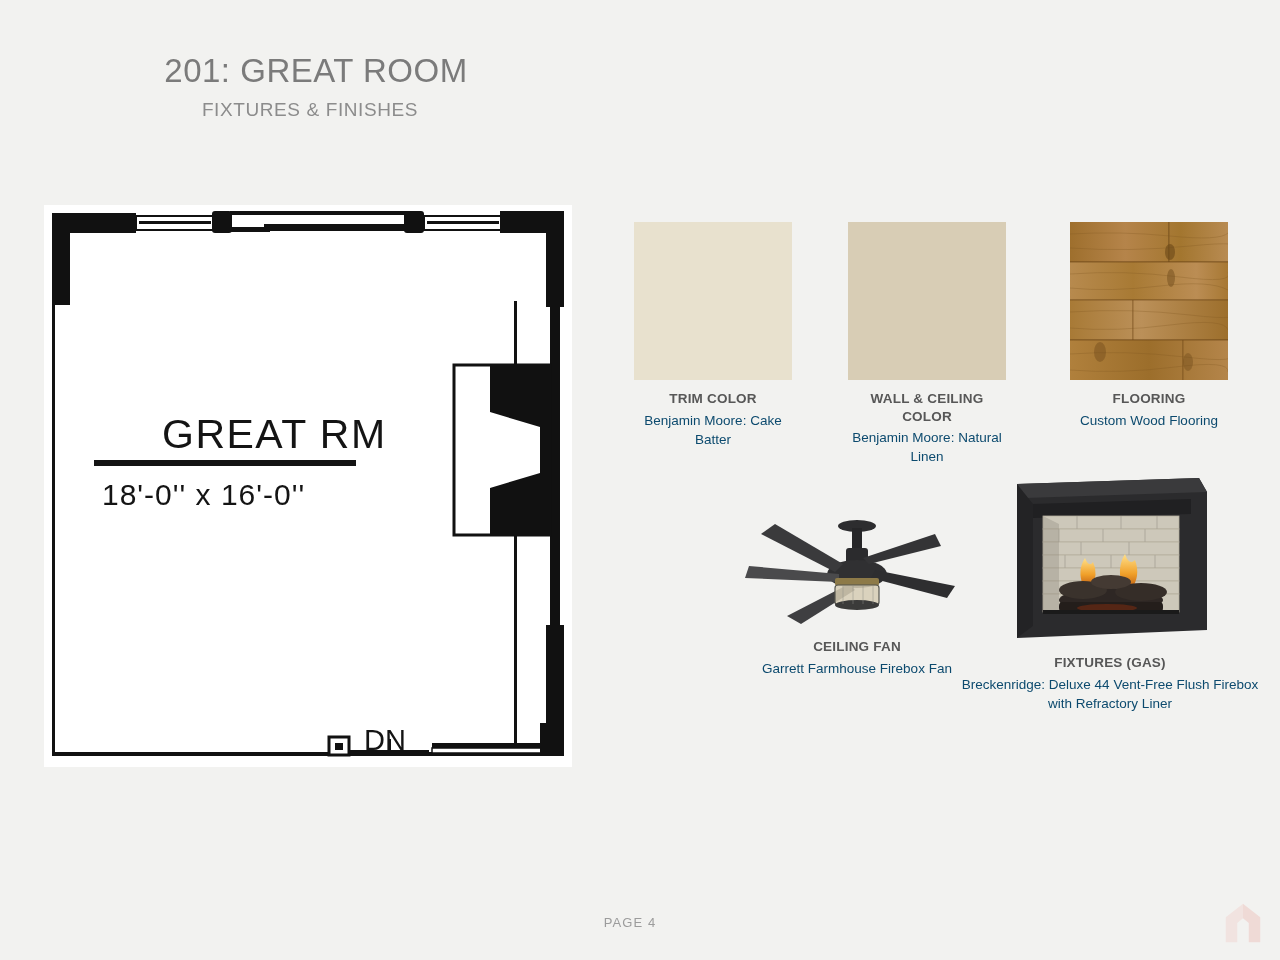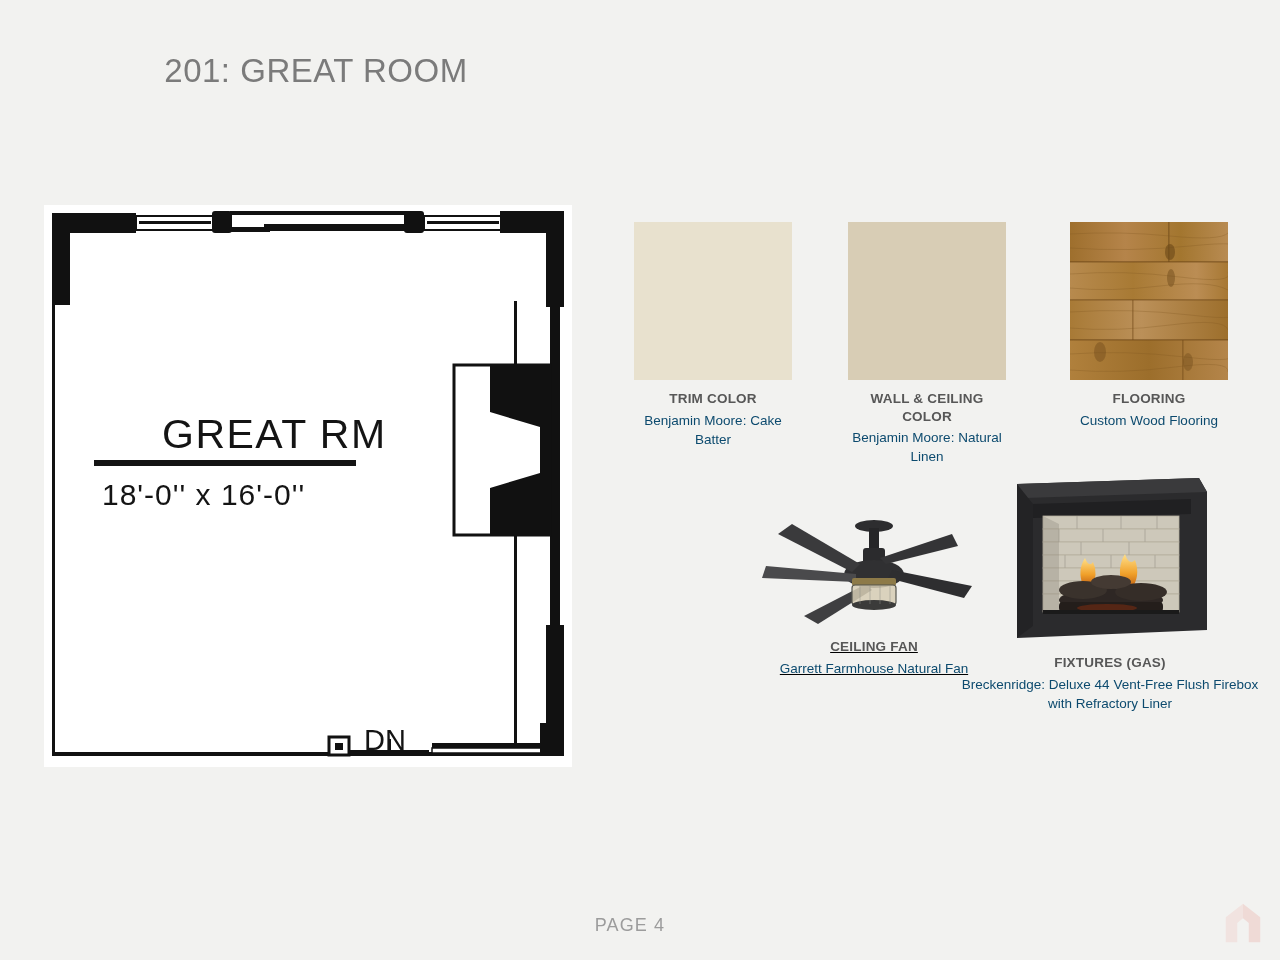--- a/index.html
+++ b/index.html
@@ -80,53 +80,54 @@
     font-size: 13.5px;
     color: #0c4a6e;
     line-height: 1.42;
     margin-top: 3px;
   }
 
   
   #item-trim      { left: 19px;  top: 0px;   width: 158px; }
   #item-wall      { left: 233px; top: 0px;   width: 158px; }
   #item-flooring  { left: 455px; top: 0px;   width: 158px; }
-  #item-fan       { left: 125px; top: 290px; width: 268px; text-decoration: underline; }
+  #item-fan       { left: 108px; top: 290px; width: 268px; }
   #item-fireplace { left: 340px; top: 248px; width: 310px; }
 
   #item-fan .finish-label      { margin-top: 6px; }
   #item-fireplace .finish-label{ margin-top: 8px; }
 
   .product-img { display: block; margin: 0 auto; }
 
   
   #footer-page {
     position: absolute;
     left: 0;
     top: 915px;
     width: 1260px;
     text-align: center;
-    font-size: 18px;
+    font-size: 13px;
     letter-spacing: 1.1px;
     color: #9c9c9c;
   }
   #brand-logo {
     position: absolute;
     right: 14px;
     bottom: 14px;
     width: 46px;
     height: 46px;
     opacity: 0.30;
   }
 </style>
 </head>
 <body style="background: rgb(242, 242, 240);">
 
 <div id="header">
   <h1 id="page-title" style="color: rgb(123, 123, 123); padding-left: 12px;">201: GREAT ROOM</h1>
+  <div id="page-subtitle">FIXTURES &amp; FINISHES</div>
 </div>
 
 <div id="floorplan-panel">
   <svg id="floorplan-svg" width="528" height="562" viewBox="0 0 528 562">
 
     <rect x="0" y="0" width="528" height="562" fill="#ffffff"></rect>
 
     <g fill="#111111">
 
       <rect x="8" y="8" width="84" height="20"></rect>
@@ -290,21 +291,21 @@
         <ellipse cx="122" cy="93" rx="22" ry="5" fill="#3b3b3a"></ellipse>
         <g stroke="#8e8e86" stroke-width="0.8" opacity="0.6">
           <line x1="108" y1="74" x2="108" y2="92"></line>
           <line x1="118" y1="74" x2="118" y2="92"></line>
           <line x1="128" y1="74" x2="128" y2="92"></line>
           <line x1="138" y1="74" x2="138" y2="92"></line>
         </g>
       </g>
     </svg>
     <div class="finish-label">CEILING FAN</div>
-    <div class="finish-desc">Garrett Farmhouse Natural Fan</div>
+    <div class="finish-desc">Garrett Farmhouse Firebox Fan</div>
   </div>
 
   <div class="finish-item" id="item-fireplace">
     <svg class="product-img" width="222" height="176" viewBox="0 0 222 176">
       <defs>
         <linearGradient id="flameGrad" x1="0" y1="1" x2="0" y2="0">
           <stop offset="0%" stop-color="#b8540f"></stop>
           <stop offset="45%" stop-color="#f0a02a"></stop>
           <stop offset="100%" stop-color="#ffe08a"></stop>
         </linearGradient>

